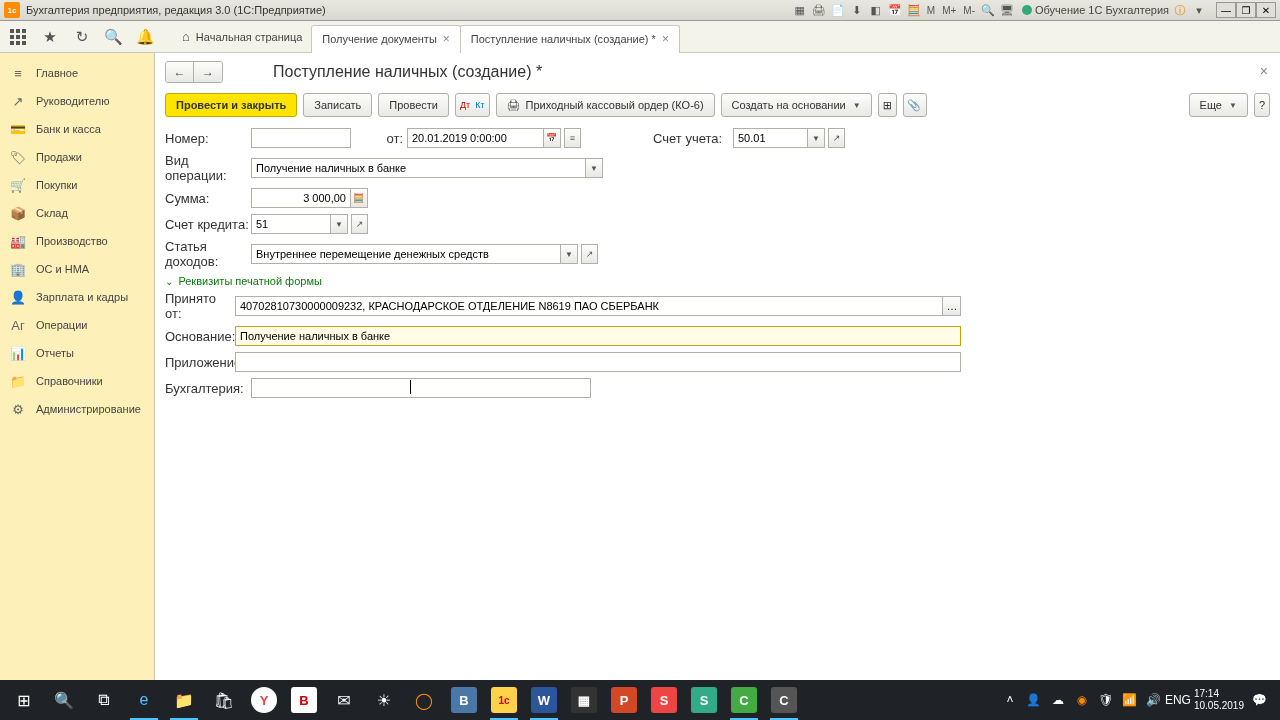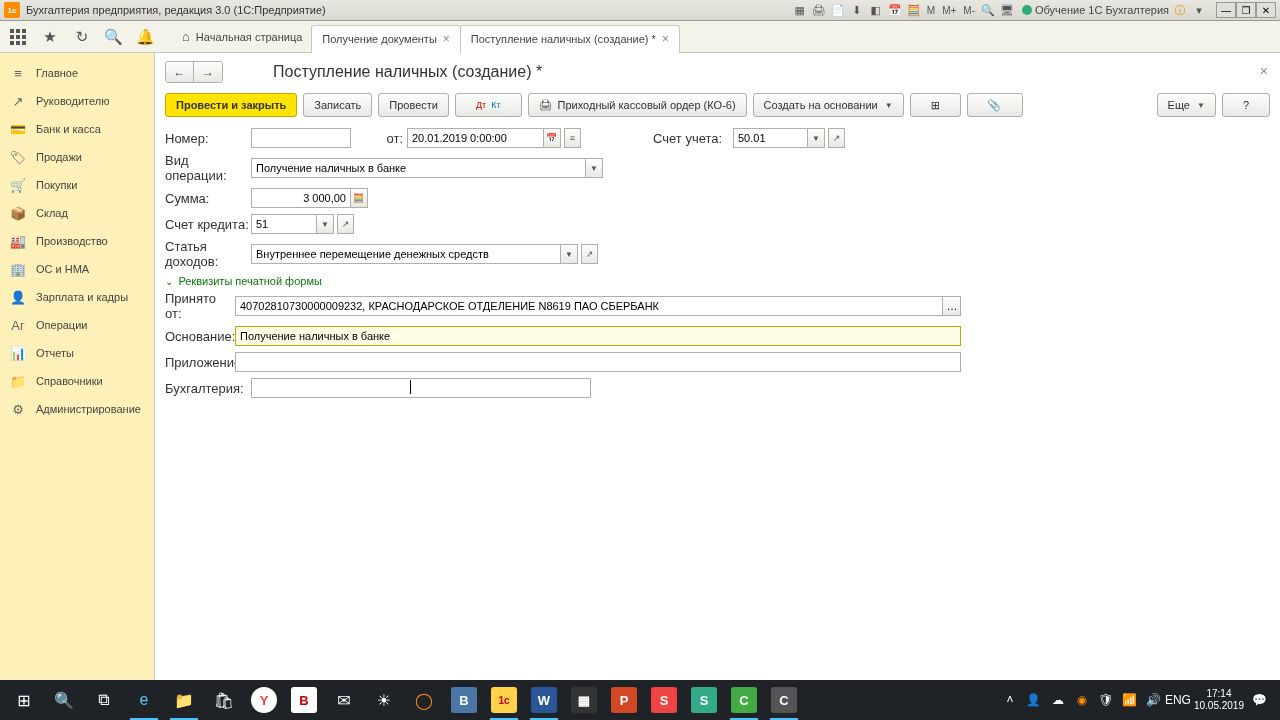--- a/index.html
+++ b/index.html
@@ -44,35 +44,35 @@
 .nav-btn-group { display: flex; border: 1px solid #b0b0a8; border-radius: 3px; overflow: hidden; }
 .nav-btn { width: 28px; height: 20px; background: linear-gradient(#fdfdfd,#e8e8e4); border-right: 1px solid #b0b0a8; display: flex; align-items: center; justify-content: center; cursor: pointer; color: #444; font-size: 12px; }
 .nav-btn:last-child { border-right: none; }
 .page-title { font-size: 16px; color: #333; margin-left: 40px; }
 .close-page { position: absolute; right: 12px; top: 10px; cursor: pointer; color: #888; font-size: 14px; }
 
 
 .action-bar { display: flex; align-items: flex-end; padding: 6px 10px; gap: 6px; }
 .btn { height: 24px; border: 1px solid #b0b0a8; border-radius: 3px; background: linear-gradient(#fdfdfd,#e8e8e4); padding: 0 10px; display: flex; align-items: center; cursor: pointer; font-size: 11px; color: #333; gap: 5px; }
 .btn.primary { background: #ffe400; border-color: #c2a800; font-weight: bold; }
-.btn.icon-only { padding: 0 20px; }
+.btn.icon-only { padding: 0 4px; }
 .btn .drop-arrow { color: #555; font-size: 8px; margin-left: 2px; }
 .action-right { margin-left: auto; display: flex; gap: 6px; }
 
 
 .form { padding: 4px 10px 10px 10px; }
 .form-row { display: flex; align-items: center; margin-bottom: 4px; min-height: 22px; }
 .form-label { width: 86px; color: #333; font-size: 13px; }
 .form-label.w2 { width: 56px; text-align: right; padding-right: 4px; }
 .form-label.w3 { width: 80px; }
 .form-input { height: 20px; border: 1px solid #b0b0a8; padding: 0 4px; font-size: 11px; background: #fff; }
 .form-input.date { width: 137px; }
 .form-input.num { width: 100px; }
 .form-input.acct { width: 75px; }
-.form-input.acct2 { width: 66px; }
+.form-input.acct2 { width: 80px; }
 .form-input.sum { width: 100px; text-align: right; }
 .form-input.long { width: 335px; }
 .form-input.longer { width: 310px; }
 .form-input.comment { width: 340px; }
 .form-input.highlighted { border-color: #c2a800; background: #fffde8; }
 .mini-btn { width: 17px; height: 20px; border: 1px solid #b0b0a8; background: linear-gradient(#fdfdfd,#e8e8e4); border-left: none; display: flex; align-items: center; justify-content: center; cursor: pointer; font-size: 9px; color: #555; }
 .mini-btn.sep { border-left: 1px solid #b0b0a8; margin-left: 3px; }
 .mini-btn.inline { margin-left: 3px; border-left: 1px solid #b0b0a8; }
 .spacer-lg { width: 72px; }
 .drop-btn { width: 17px; height: 20px; border: 1px solid #b0b0a8; border-left: none; background: linear-gradient(#fdfdfd,#e8e8e4); display: flex; align-items: center; justify-content: center; font-size: 8px; cursor: pointer; color: #555; }
@@ -101,21 +101,21 @@
 .tb-calc { background: #333; color: #fff; }
 .tb-ppt { background: #d24726; color: #fff; }
 .tb-s1 { background: #e44; color: #fff; }
 .tb-s2 { background: #3a8; color: #fff; }
 .tb-c1 { background: #4a4; color: #fff; }
 .tb-c2 { background: #555; color: #fff; }
 .tb-ya { background: #fff; color: #e44; border-radius: 50%; }
 .tb-b { background: #fff; color: #c00; }
 .task-right { margin-left: auto; display: flex; align-items: center; color: #fff; gap: 8px; padding-right: 8px; }
 .tray-icon { width: 16px; height: 16px; display: flex; align-items: center; justify-content: center; font-size: 12px; }
-.clock { text-align: center; font-size: 10px; line-height: 12px; }
+.clock { text-align: left; font-size: 10px; line-height: 12px; }
 </style>
 </head>
 <body>
 
 <div class="title-bar">
   <div class="app-icon">1c</div>
   <div class="title-text">Бухгалтерия предприятия, редакция 3.0 (1С:Предприятие)</div>
   <div class="title-right">
     <div class="tb-icon">▦</div>
     <div class="tb-icon">🖨</div>

